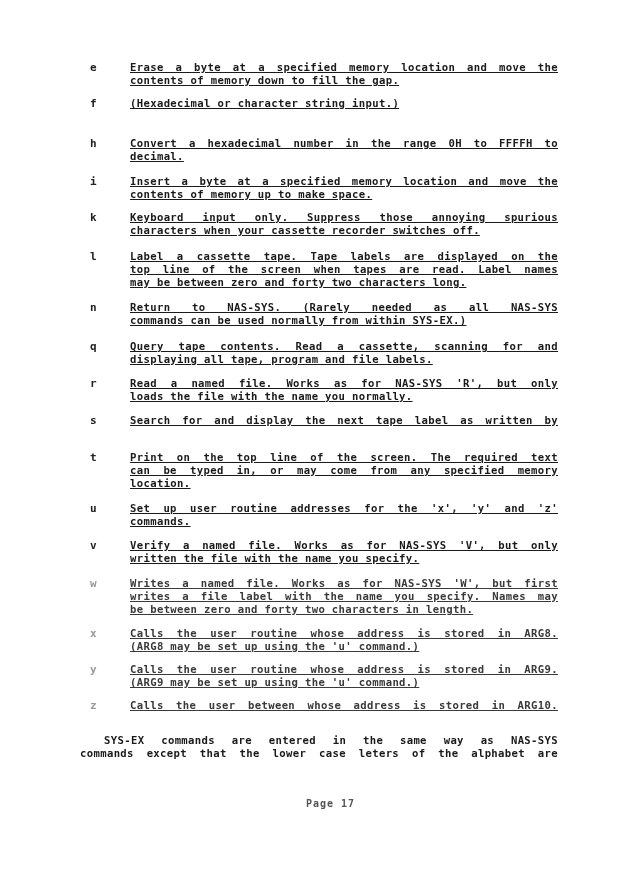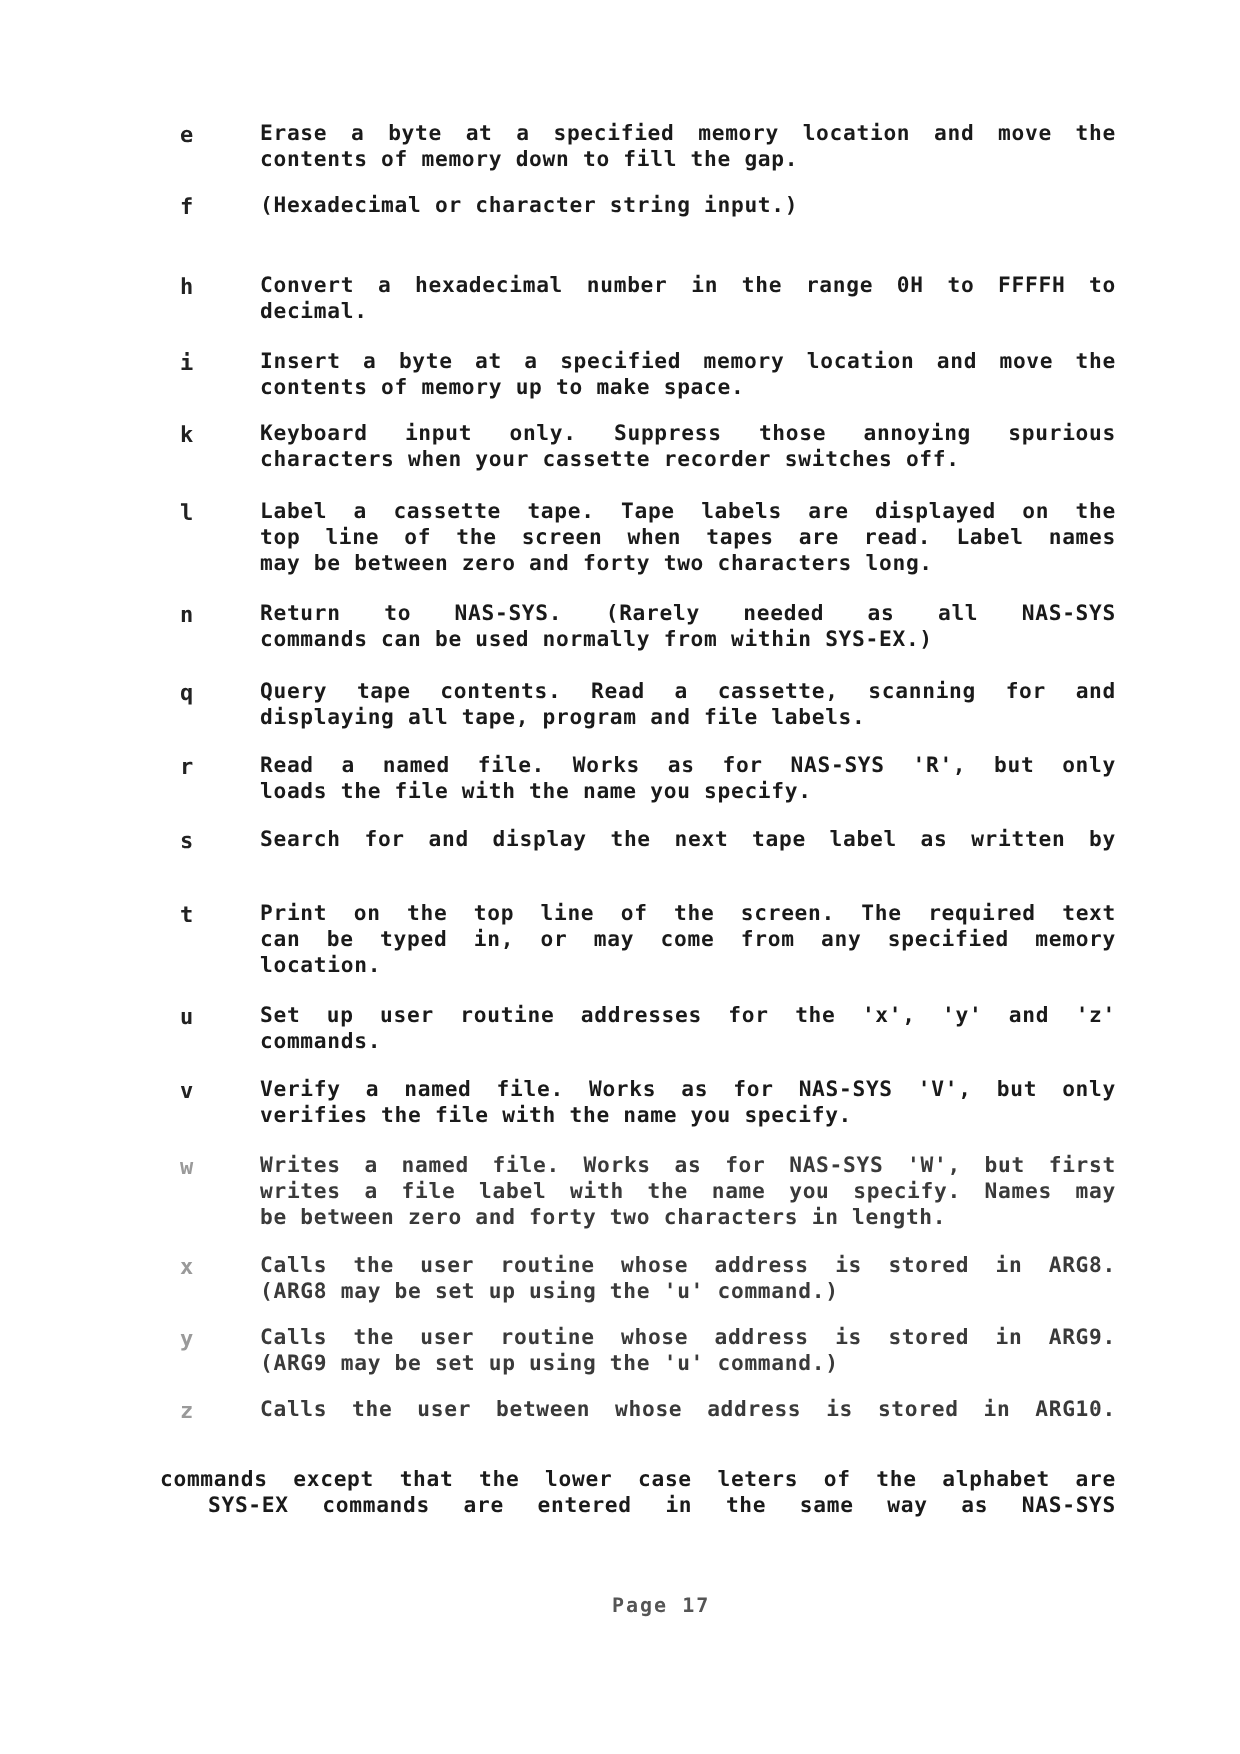--- a/index.html
+++ b/index.html
@@ -46,20 +46,21 @@
     letter-spacing: 0.35px;
     text-align: justify;
     text-align-last: left;
   }
   .desc .line {
     display: block;
     text-align: justify;
     text-align-last: justify;
     white-space: nowrap;
     height: 13px;
+    text-decoration: underline;
   }
   .desc .line.last {
     text-align-last: left;
   }
   .faded .cmd { color: #9a9a9a; }
   .faded .desc { color: #3a3a3a; }
   .para {
     position: absolute;
     left: 80px;
     top: 734px;
@@ -153,21 +154,21 @@
     <div class="desc">
       <span class="line">Query tape contents.  Read a cassette, scanning  for  and</span>
       <span class="line last">displaying all tape, program and file labels.</span>
     </div>
   </div>
 
   <div class="entry" style="top:377px;">
     <div class="cmd">r</div>
     <div class="desc">
       <span class="line">Read a named file.  Works as for NAS-SYS  'R',  but  only</span>
-      <span class="line last">loads the file with the name you specify.</span>
+      <span class="line last">loads the file with the name you normally.</span>
     </div>
   </div>
 
   <div class="entry" style="top:414px;">
     <div class="cmd">s</div>
     <div class="desc">
       <span class="line">Search for and display the next tape label as written  by</span>
     </div>
   </div>
 
@@ -185,21 +186,21 @@
     <div class="desc">
       <span class="line">Set up user routine addresses for the 'x',  'y'  and  'z'</span>
       <span class="line last">commands.</span>
     </div>
   </div>
 
   <div class="entry" style="top:539px;">
     <div class="cmd">v</div>
     <div class="desc">
       <span class="line">Verify a named file.  Works as for NAS-SYS 'V', but  only</span>
-      <span class="line last">verifies the file with the name you specify.</span>
+      <span class="line last">written the file with the name you specify.</span>
     </div>
   </div>
 
   <div class="entry faded" style="top:577px;">
     <div class="cmd">w</div>
     <div class="desc">
       <span class="line">Writes a named file.  Works as for NAS-SYS 'W', but first</span>
       <span class="line">writes a file label with the name you specify.  Names may</span>
       <span class="line last">be between zero and forty two characters in length.</span>
     </div>
@@ -222,19 +223,19 @@
   </div>
 
   <div class="entry faded" style="top:699px;">
     <div class="cmd">z</div>
     <div class="desc">
       <span class="line">Calls the user between whose address is stored in  ARG10.</span>
     </div>
   </div>
 
   <div class="para">
+    <span class="line first">SYS-EX commands are entered  in  the  same  way  as  NAS-SYS</span>
     <span class="line">commands except that the lower case leters of the  alphabet  are</span>
-    <span class="line first">SYS-EX commands are entered  in  the  same  way  as  NAS-SYS</span>
   </div>
 
   <div class="footer">Page  17</div>
 
 </div>
 
 </body></html>

